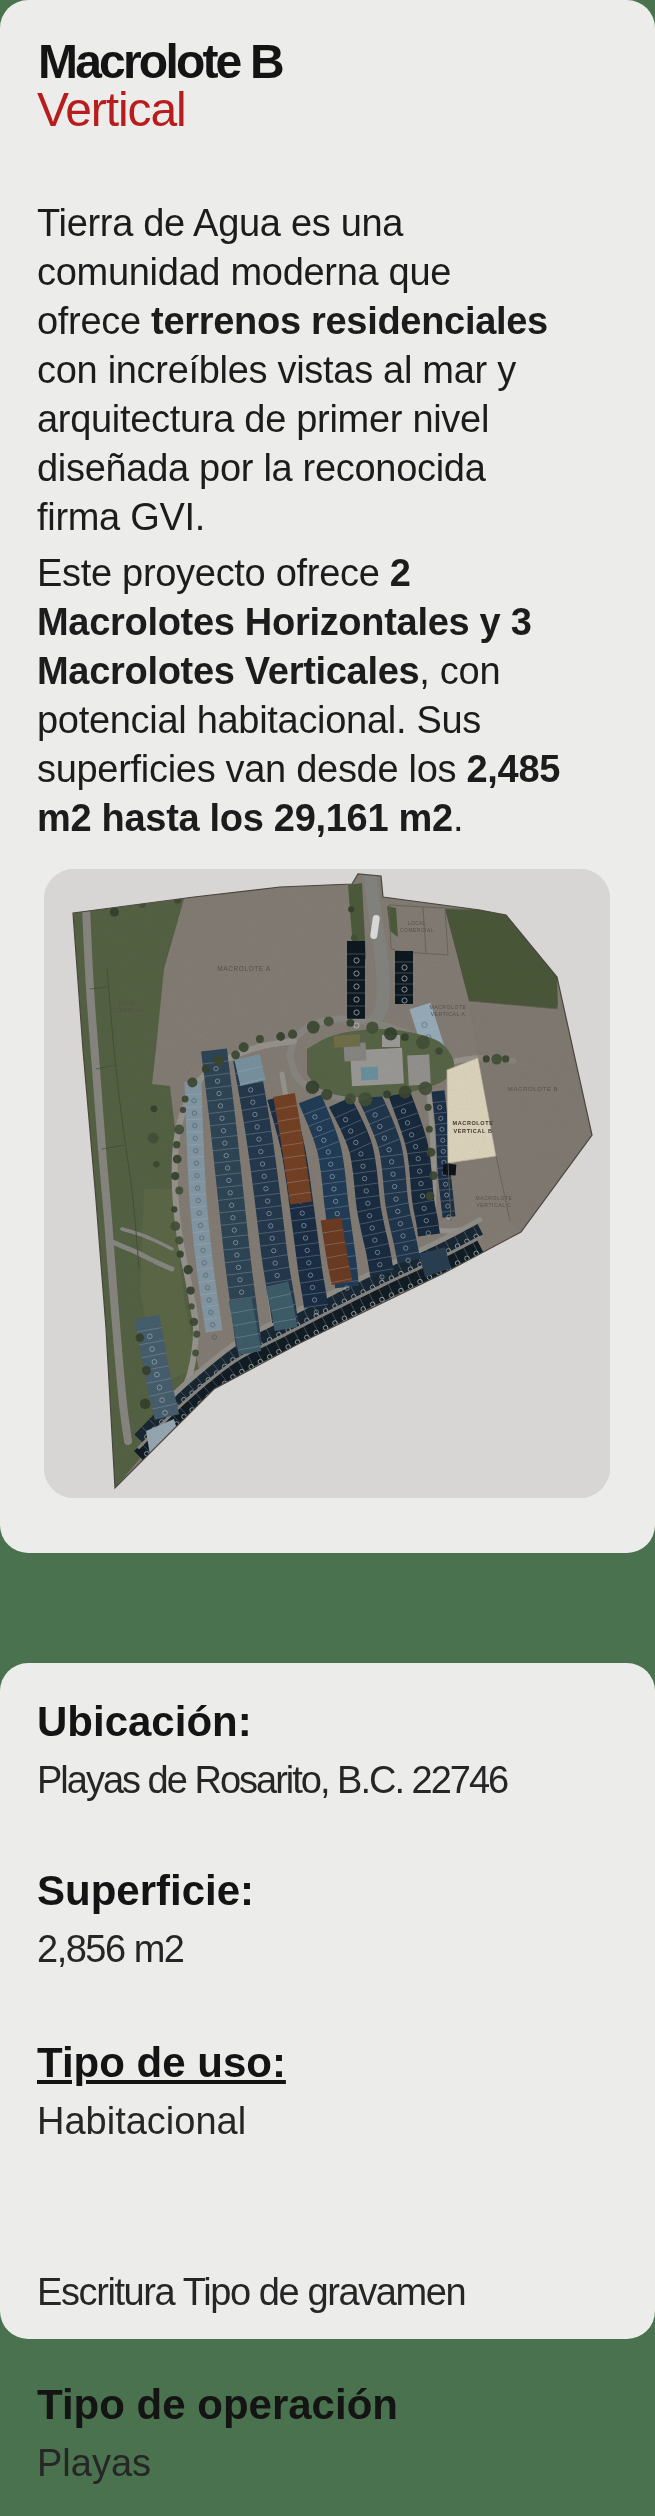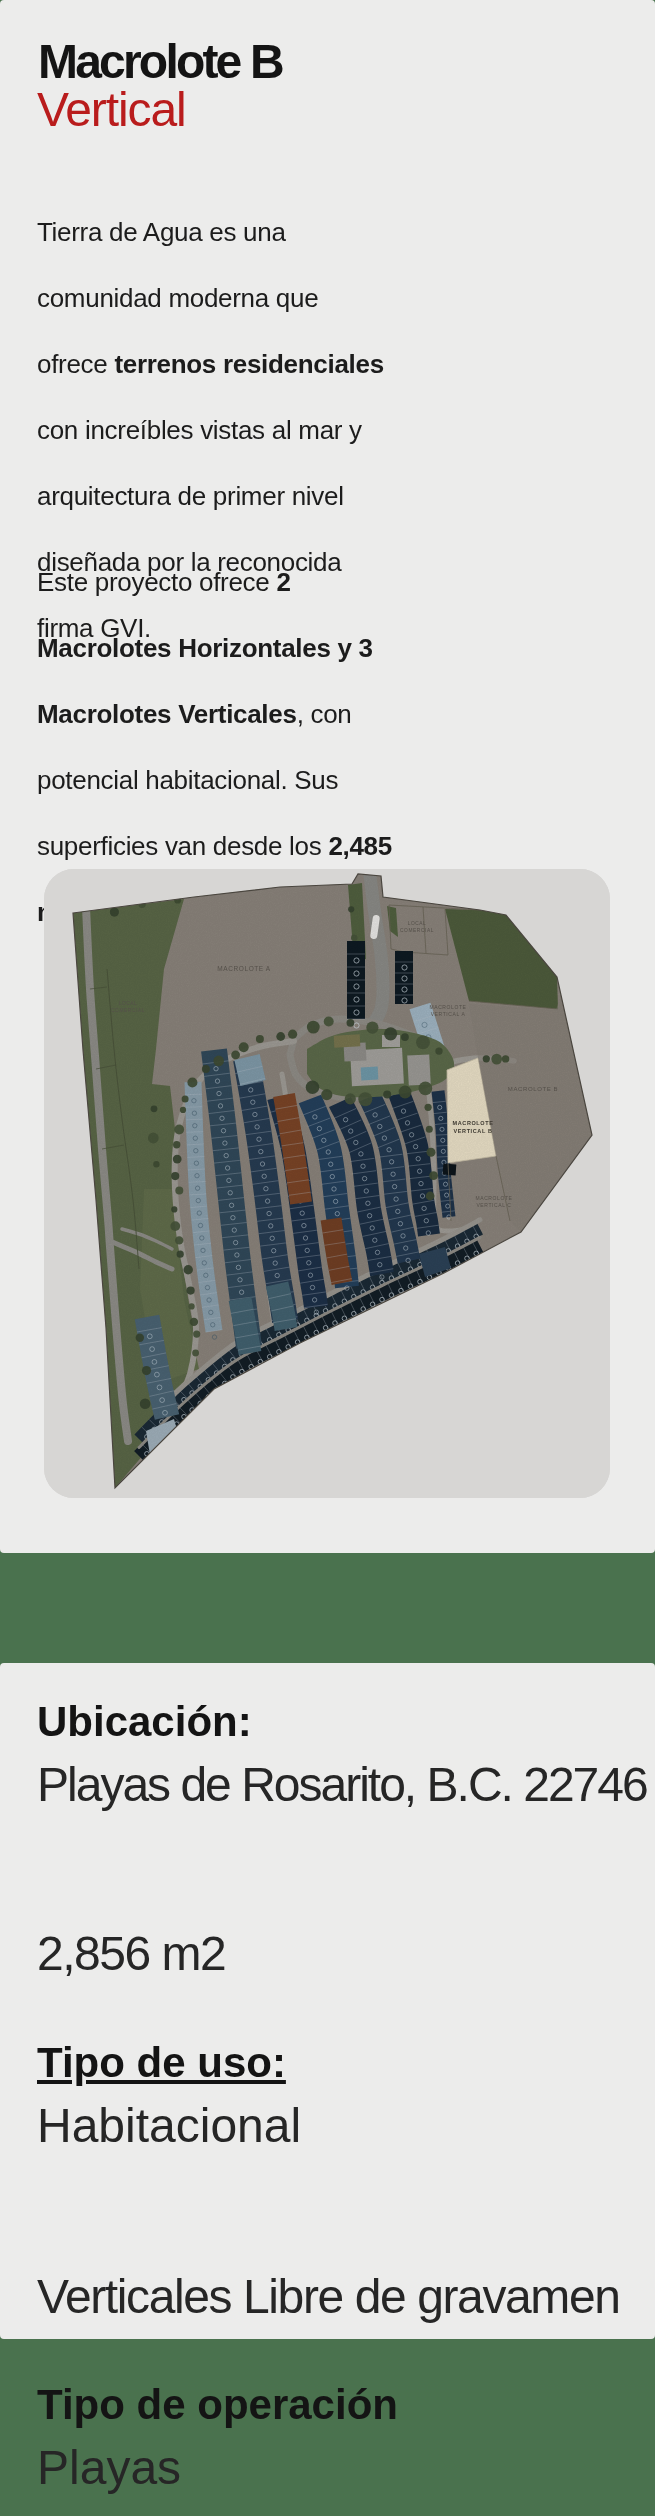--- a/index.html
+++ b/index.html
@@ -1,24 +1,24 @@
 <!DOCTYPE html>
 <html><head>
 <meta charset="utf-8">
 <style>
   html,body{margin:0;padding:0;}
   body{width:655px;height:2516px;background:#4a724e;font-family:"Liberation Sans",sans-serif;position:relative;overflow:hidden;}
-  .card{position:absolute;left:0;width:655px;background:#ececeb;border-radius:4px;}
+  .card{position:absolute;left:0;width:655px;background:#ececeb;border-radius:28px;}
   #card1{top:0;height:1553px;}
   #card2{top:1663px;height:676px;}
   .h1{position:absolute;left:38px;font-size:48px;font-weight:bold;color:#141414;line-height:1;letter-spacing:-2.8px;}
   .sub{position:absolute;left:37px;font-size:48px;font-weight:400;color:#b91c1c;line-height:1;letter-spacing:-1.1px;}
-  .body{position:absolute;left:37px;font-size:26px;color:#1c1c1c;line-height:66px;letter-spacing:-0.3px;}
+  .body{position:absolute;left:37px;font-size:38px;color:#1c1c1c;line-height:49px;letter-spacing:-0.3px;}
   .h2{position:absolute;left:37px;font-size:42px;font-weight:bold;color:#141414;line-height:1;}
-  .val{position:absolute;left:37px;font-size:48px;color:#262626;line-height:1;}
+  .val{position:absolute;left:37px;font-size:38px;color:#262626;line-height:1;}
   b{font-weight:bold;}
 </style>
 </head>
 <body>
 <div class="card" id="card1">
   <div class="h1" style="top:38px;">Macrolote B</div>
   <div class="sub" style="top:85.5px;">Vertical</div>
   <div class="body" style="top:198.5px;">Tierra de Agua es una<br>comunidad moderna que<br>ofrece <b>terrenos residenciales</b><br>con increíbles vistas al mar y<br>arquitectura de primer nivel<br>diseñada por la reconocida<br>firma GVI.</div>
   <div class="body" style="top:548.5px;">Este proyecto ofrece <b>2<br>Macrolotes Horizontales y 3<br>Macrolotes Verticales</b>, con<br>potencial habitacional. Sus<br>superficies van desde los <b>2,485<br>m2 hasta los 29,161 m2</b>.</div>
   <div id="map" style="position:absolute;left:44px;top:869px;width:566px;height:629px;border-radius:30px;overflow:hidden;background:#d6d5d3;">
@@ -664,19 +664,20 @@
 <text font-family="Liberation Sans, sans-serif" font-size="5.5" fill="#3b372f" text-anchor="middle" letter-spacing="0.6" font-weight="bold"><tspan x="429" y="256.0">MACROLOTE</tspan><tspan x="429" y="263.5">VERTICAL B</tspan></text>
 <text font-family="Liberation Sans, sans-serif" font-size="5" fill="#55504a" text-anchor="middle" letter-spacing="0.6"><tspan x="450" y="331">MACROLOTE</tspan><tspan x="450" y="338">VERTICAL C</tspan></text>
 </g>
 <polygon points="29,44 150,28 236,18 308,15 314,5 337,7 339,28 436,41 462,46 513,108 548,266 477,363 400,404 256,474 170,520 71,619 62,459 52,331 39,181" fill="none" stroke="#4a463f" stroke-width="1.2"></polygon>
 </svg>
   </div>
 </div>
 <div class="card" id="card2">
   <div class="h2" style="top:37.5px;">Ubicación:</div>
   <div class="val" style="top:98px;letter-spacing:-2px;">Playas de Rosarito, B.C. 22746</div>
+  <div class="h2" style="top:207px;">Superficie:</div>
   <div class="val" style="top:267px;letter-spacing:-1.5px;">2,856 m2</div>
   <div class="h2" style="top:379px;text-decoration:underline;">Tipo de uso:</div>
   <div class="val" style="top:439px;">Habitacional</div>
-  <div class="val" style="top:610px;letter-spacing:-1.4px;">Verticales Libre de gravamen</div>
+  <div class="val" style="top:610px;letter-spacing:-1.4px;">Escritura Tipo de gravamen</div>
   <div class="h2" style="top:721px;">Tipo de operación</div>
   <div class="val" style="top:781px;">Playas</div>
 </div>
 
 </body></html>

